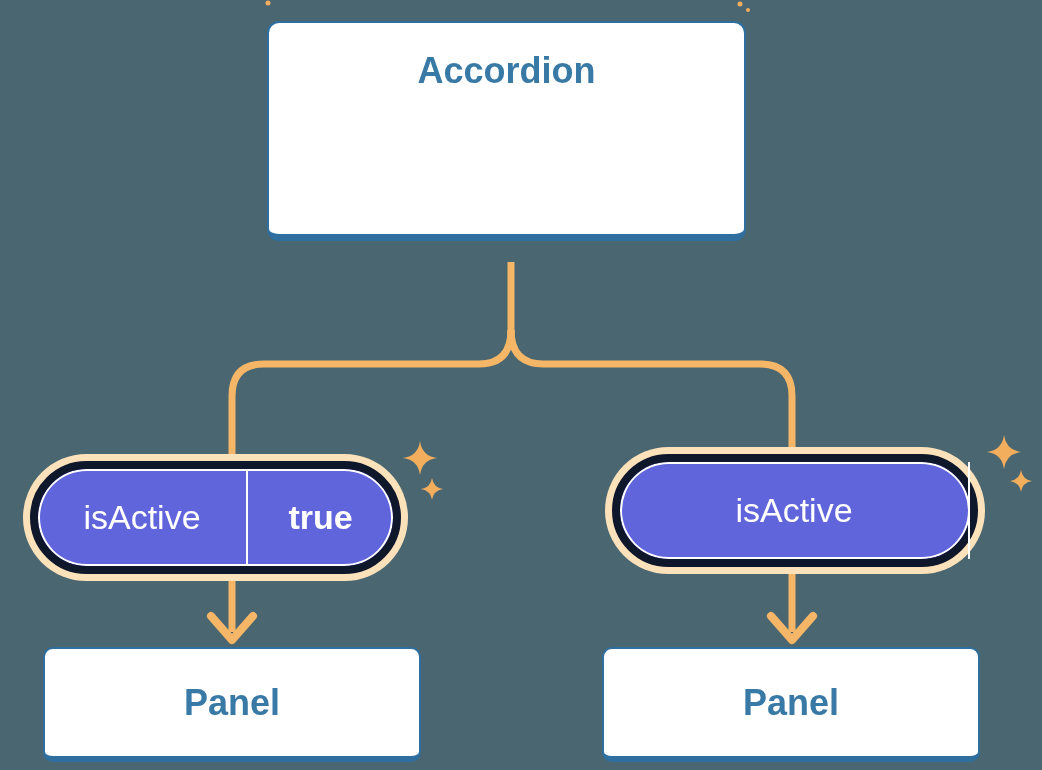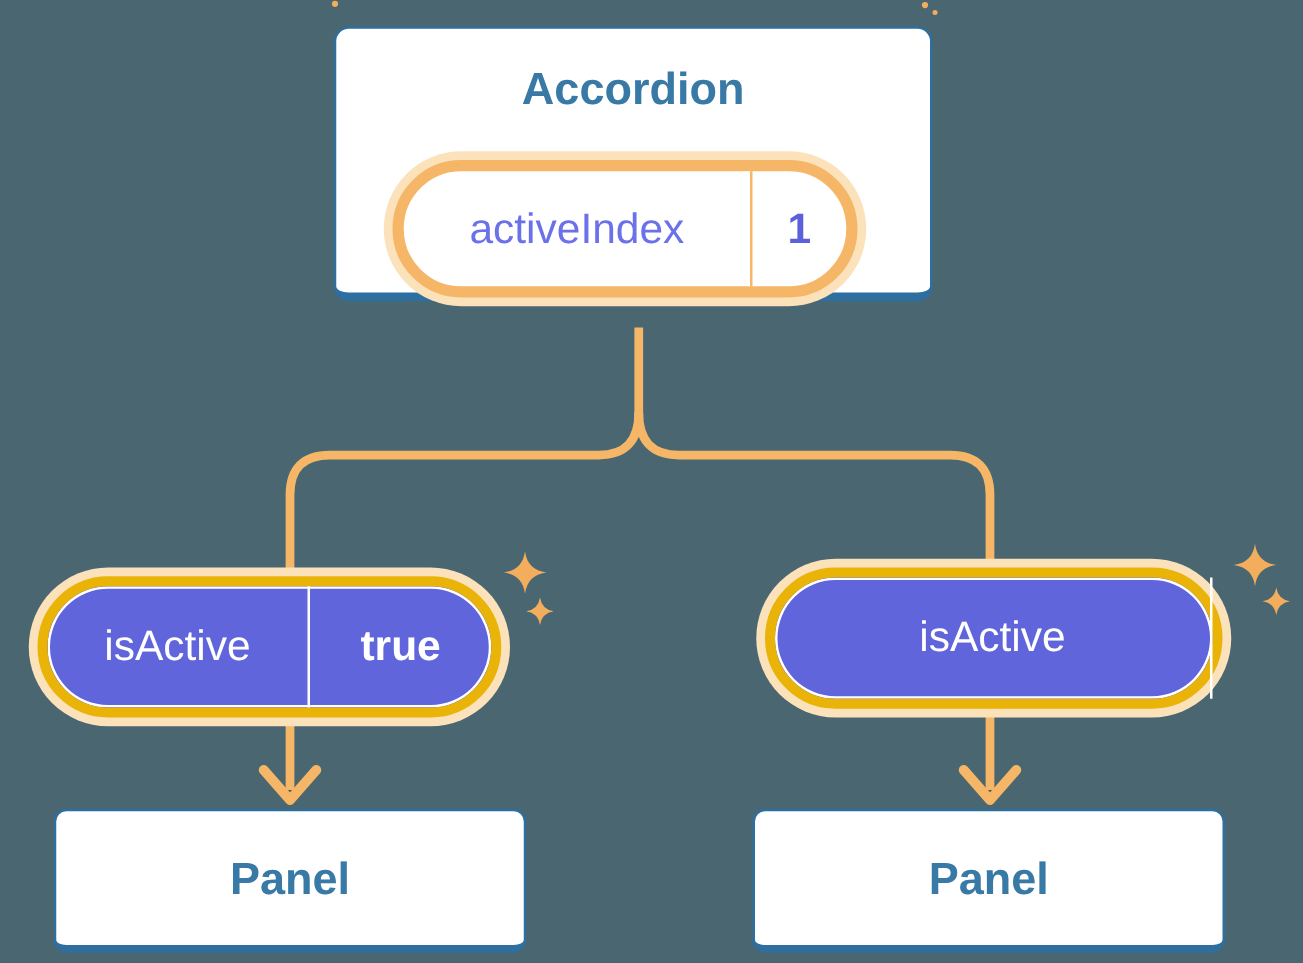--- a/index.html
+++ b/index.html
@@ -78,21 +78,21 @@
   .pill-state .pill-divider { width: 2px; background: #F5B767; }
   .pill-state .pill-value {
     width: 75px;
     display: flex; align-items: center; justify-content: center;
     font-size: 34px;
     font-weight: 700;
     color: #5C61DB;
   }
   .pill-prop {
     background: #6165DB;
-    border: 8px solid #eab308;
+    border: 8px solid #0f172a;
     box-shadow: 0 0 0 7px #FBE2BB, inset 0 0 0 2px #FFFFFF;
   }
   .pill-prop-left  { left: 30px;  top: 461px; width: 371px; height: 113px; }
   .pill-prop-right { left: 612px; top: 454px; width: 366px; height: 113px; }
   .pill-prop .pill-label {
     flex: 1;
     display: flex; align-items: center; justify-content: center;
     font-size: 34px;
     font-weight: 400;
     color: #FFFFFF;
@@ -140,25 +140,20 @@
       <g>
         <circle cx="268" cy="3" r="2.5"></circle>
         <circle cx="740" cy="4" r="2.5"></circle>
         <circle cx="748" cy="10" r="2"></circle>
       </g>
     </g>
   </svg>
 
   <div class="card card-accordion">
     <div class="card-title">Accordion</div>
-    <div class="pill pill-state">
-      <div class="pill-label">activeIndex</div>
-      <div class="pill-divider"></div>
-      <div class="pill-value">1</div>
-    </div>
   </div>
 
   <div class="pill pill-prop pill-prop-left">
     <div class="pill-label">isActive</div>
     <div class="pill-divider"></div>
     <div class="pill-value">true</div>
   </div>
 
   <div class="pill pill-prop pill-prop-right">
     <div class="pill-label">isActive</div>

